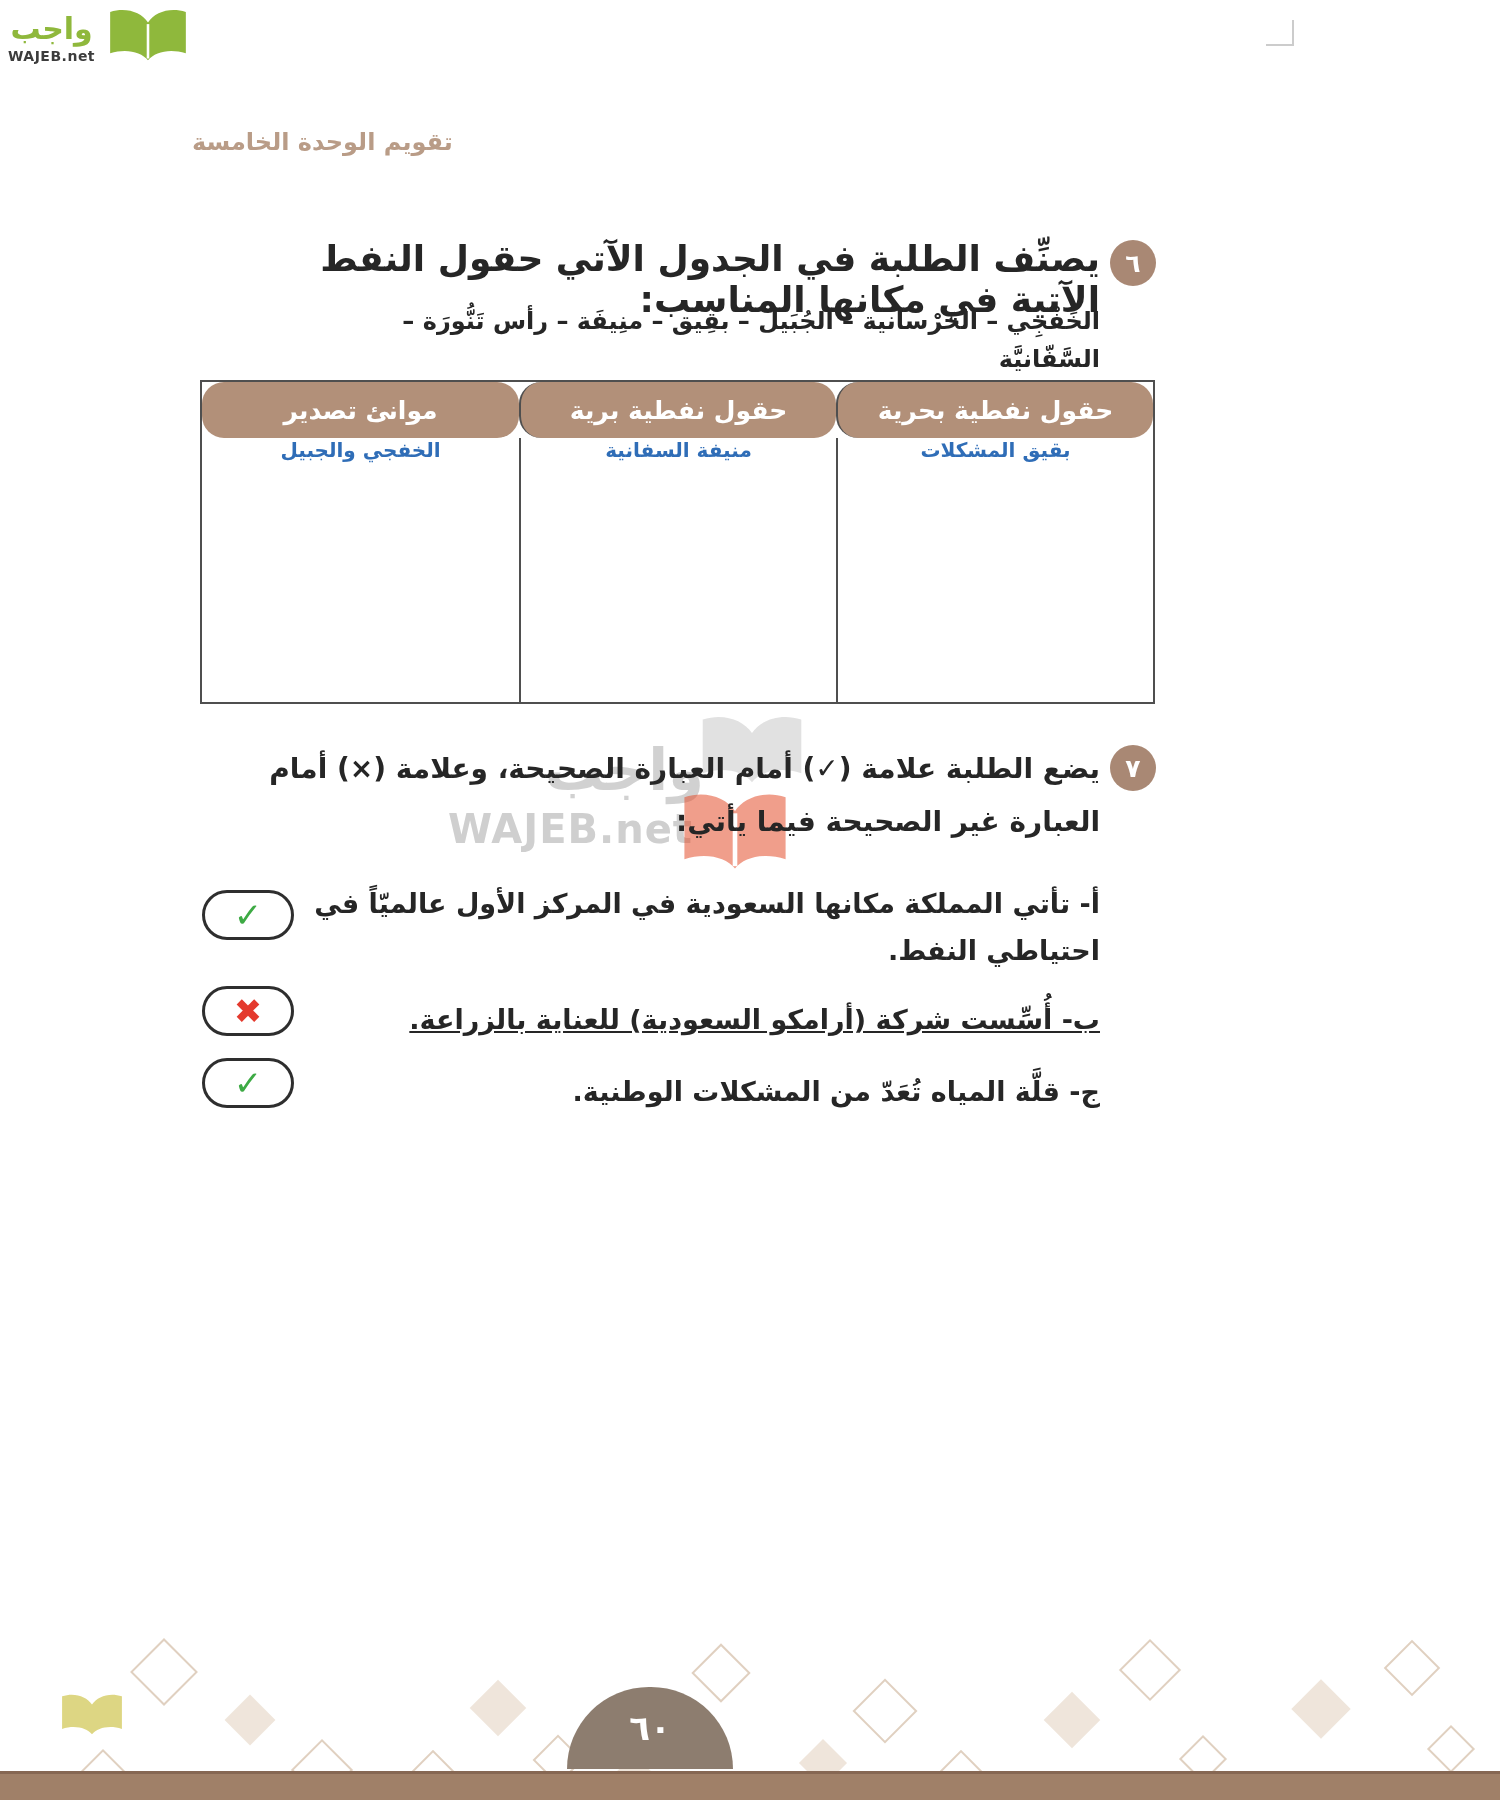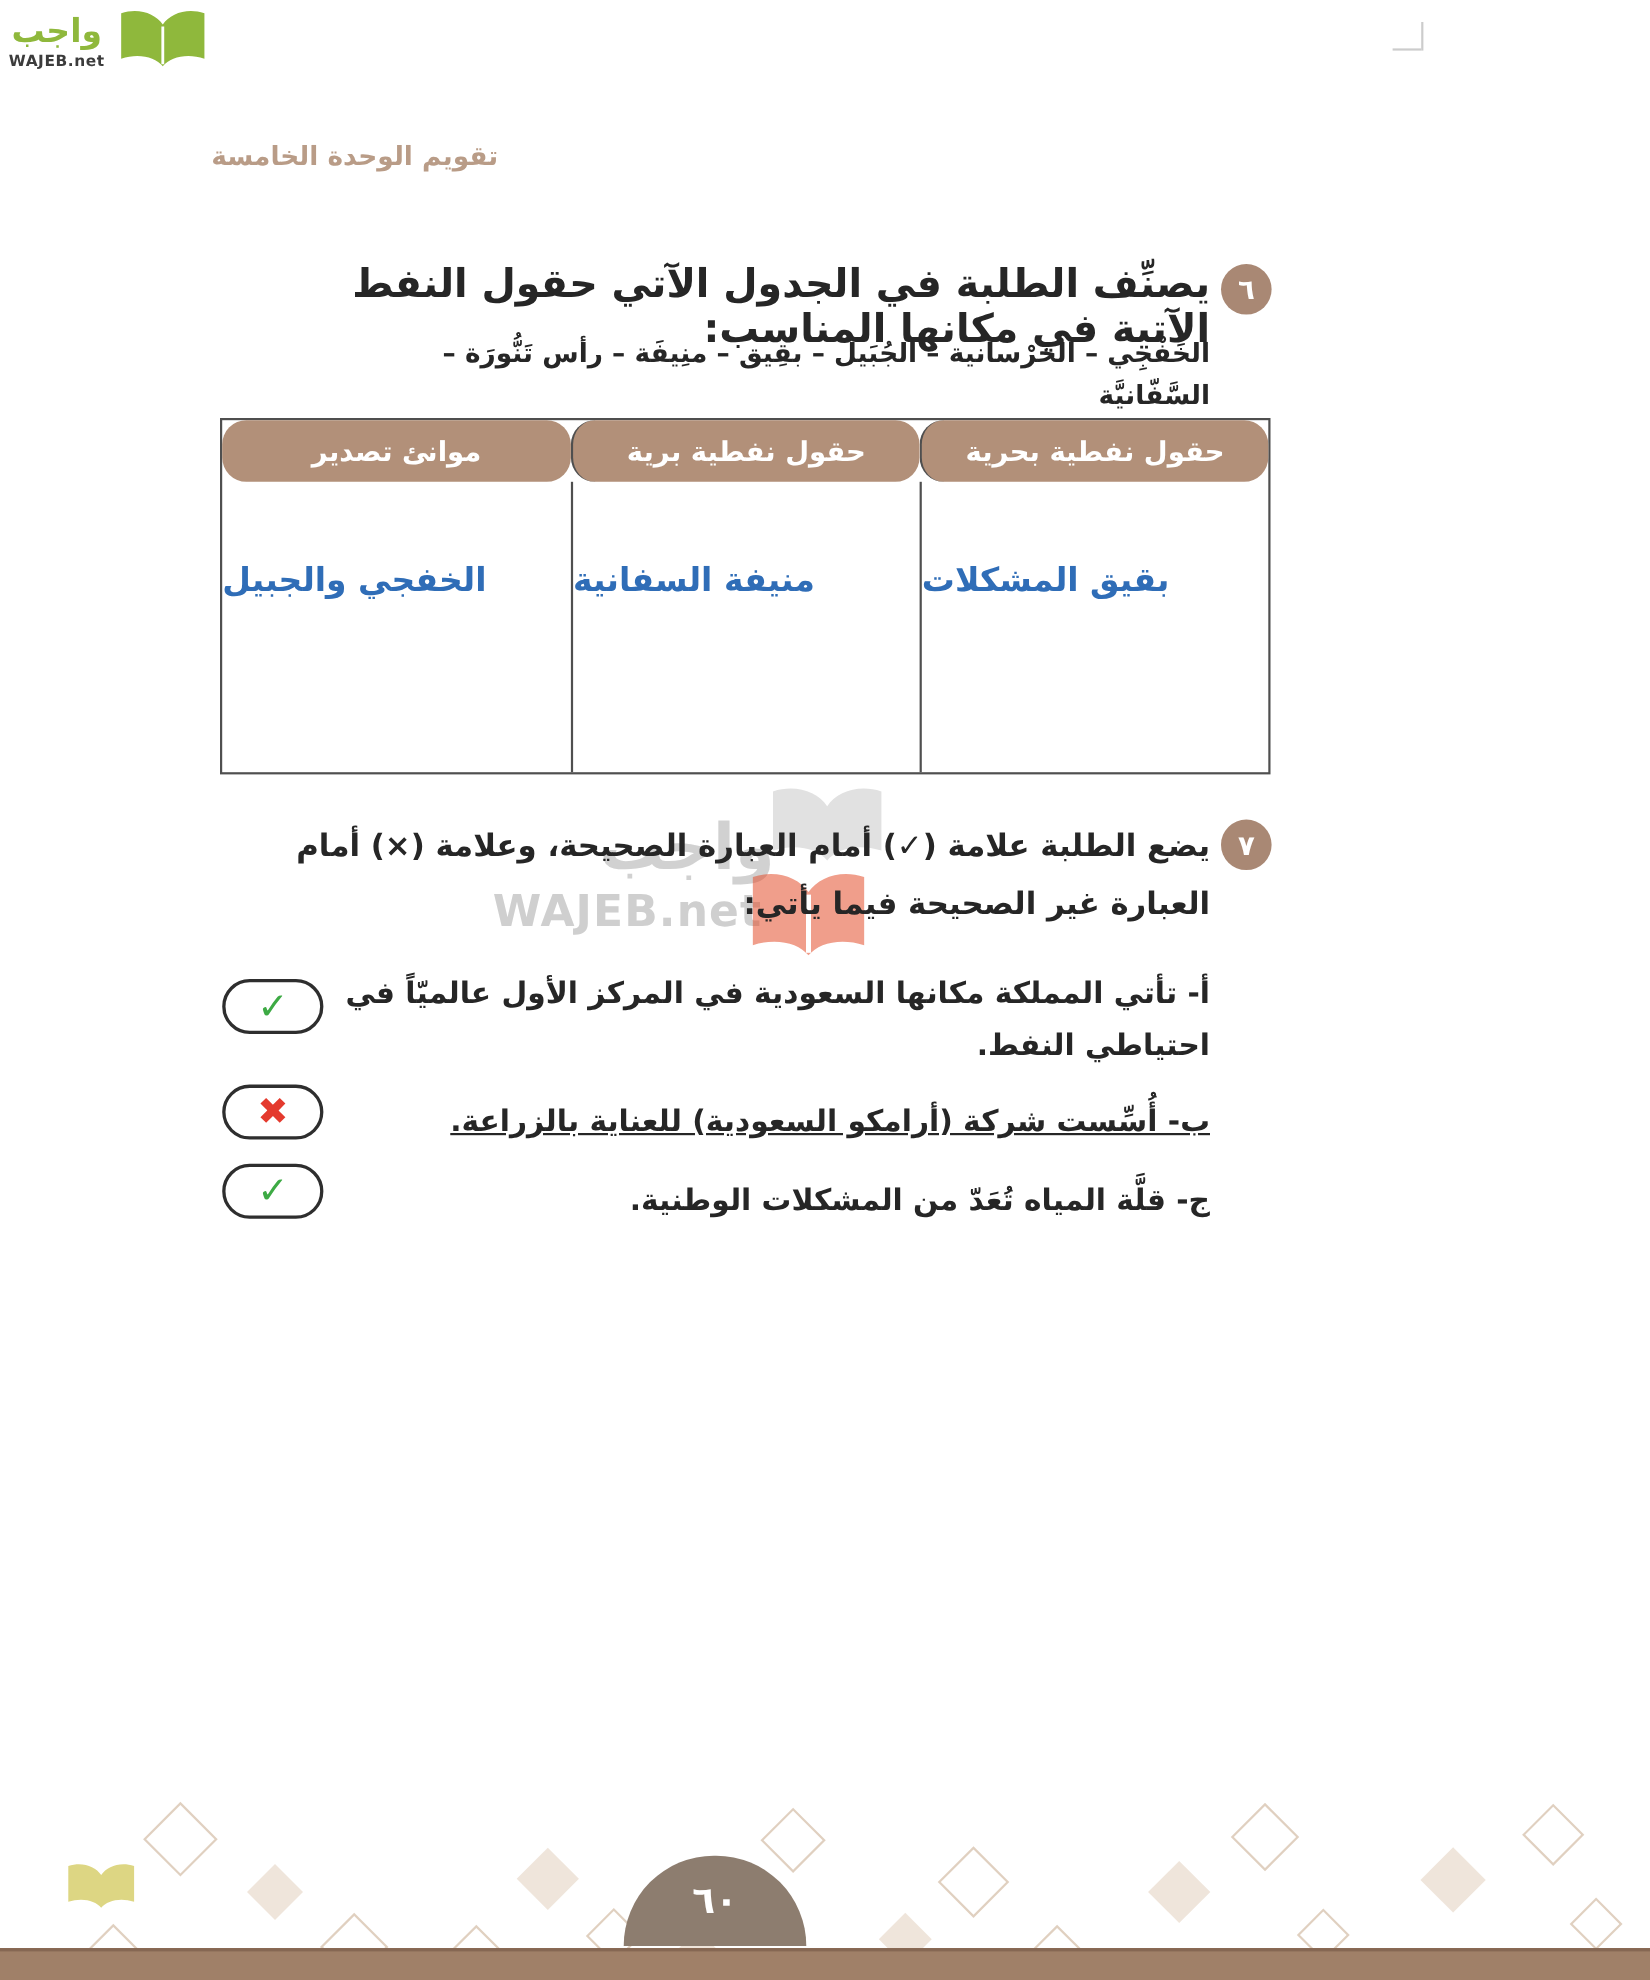--- a/index.html
+++ b/index.html
@@ -45,22 +45,22 @@
   }
   .oil-row { display:grid; grid-template-columns:1fr 1fr 1fr; }
   .oil-row .cell { border-left:2px solid var(--c-border,#4f4f4f); }
   .oil-row .cell:last-child { border-left:none; }
   .oil-head .cell {
     height:56px; background:var(--c-thead-bg,#b29079); color:#ffffff;
     display:flex; align-items:center; justify-content:center;
     font-size:25px; font-weight:bold;border-radius:22px;
   }
   .oil-body .cell {
-    height:264px; padding-top:72px; text-align:left;
-    color:var(--c-answer-blue,#2f6db7); font-size:30px; font-weight:bold;
+    height:264px; text-align:center;
+    color:var(--c-answer-blue,#2f6db7); font-size:20px; font-weight:bold;
   }
 
   
   .q7-prompt { right:400px; top:742px; width:900px; font-size:28px; line-height:1.9; }
 
   .statement {
     direction:rtl; text-align:right; color:var(--c-text,#262626);
     font-size:27px; font-weight:bold; line-height:1.75; z-index:2;
   }
   .st-a { right:400px; top:880px;  width:800px; }

